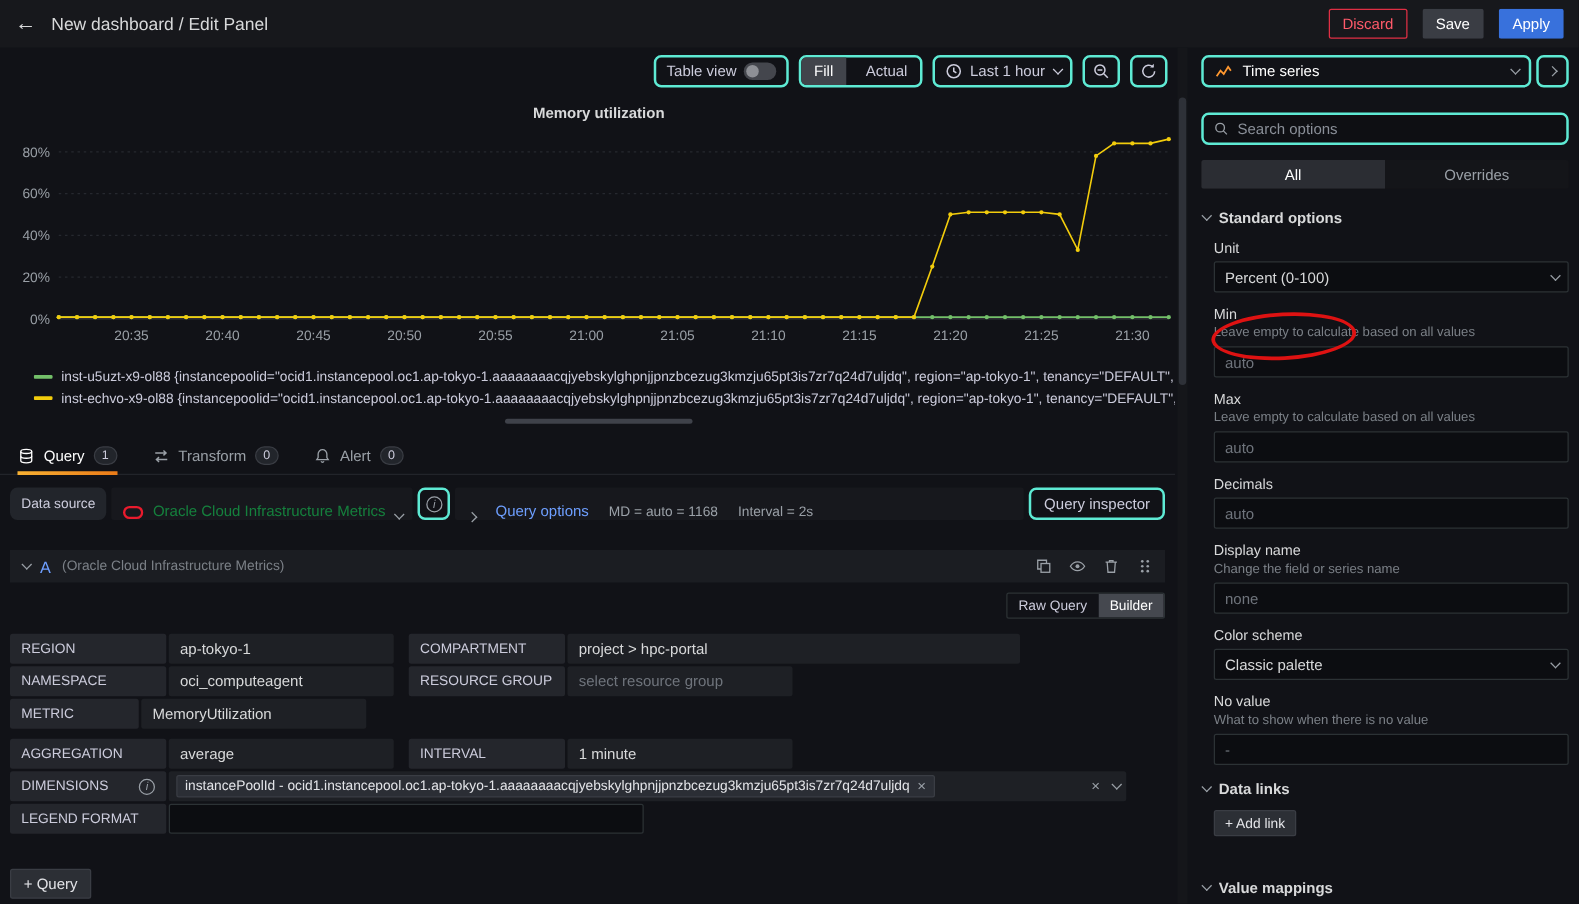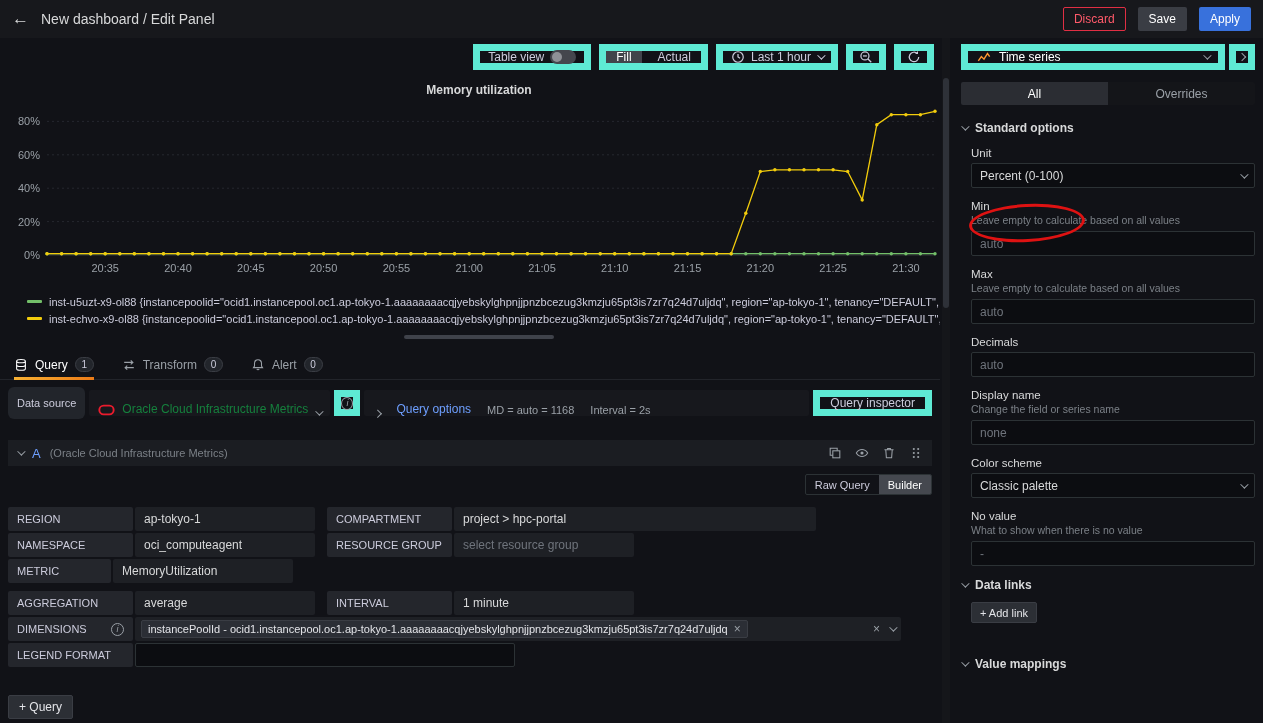--- a/index.html
+++ b/index.html
@@ -11,21 +11,21 @@
           display:flex;align-items:center;padding:0 12px;gap:12px}
   #topbar .title{font-size:14px;color:#d8d9da}
   #topbar .spacer{flex:1}
   .btn{height:24px;border-radius:2px;padding:0 10px;font-size:12px;display:inline-flex;
        align-items:center;gap:5px;border:1px solid transparent;cursor:pointer;white-space:nowrap}
   .btn-red{border-color:#e02f44;color:#ff5a6a;background:transparent}
   .btn-sec{background:#3a3d44;color:#fff}
   .btn-pri{background:#3871dc;color:#fff}
   .back{font-size:17px;color:#d8d9da;cursor:pointer}
   
-  .bordered{border:7px solid #5eead4;border-radius:0;background:transparent}
+  .bordered{border:2px solid #5eead4;border-radius:6px;background:transparent}
   .cv{display:inline-block;width:6px;height:6px;border-right:1.4px solid currentColor;
       border-bottom:1.4px solid currentColor;flex:none}
   .cv-d{transform:rotate(45deg) translateY(-2px)}
   .cv-r{transform:rotate(-45deg)}
   .icon{width:14px;height:14px;display:block;flex:none}
   .icon12{width:12px;height:12px;display:block;flex:none}
   .muted{color:#9aa0a7}
   
   #main{position:absolute;left:0;top:38px;width:940px;height:685px;overflow:hidden}
   #toolbar{position:absolute;top:6px;right:6px;display:flex;gap:8px;align-items:center}
@@ -49,21 +49,21 @@
          display:flex;align-items:center;gap:28px;padding:0 14px}
   .qtab{display:flex;align-items:center;gap:7px;height:100%;position:relative;color:#9aa0a7;cursor:pointer}
   .qtab.active{color:#fff}
   .qtab.active::after{content:"";position:absolute;left:0;right:0;bottom:-1px;height:3px;
         background:linear-gradient(90deg,#f8b133,#eb7b18)}
   .badge{min-width:19px;height:15px;padding:0 5px;border-radius:9px;background:#22252b;
          border:1px solid #3a3d44;font-size:10px;color:#ccccdc;display:inline-flex;
          align-items:center;justify-content:center}
   
   #dsrow{position:absolute;top:352px;left:8px;width:924px;height:26px;display:flex;gap:4px;align-items:center}
-  .chip{background:#22252b;height:32px;display:flex;align-items:center;padding:0 9px;
+  .chip{background:#22252b;height:26px;display:flex;align-items:center;padding:0 9px;
         border-radius:6px;font-size:11px;color:#ccccdc;flex:none}
   .picker{background:#17181d;height:26px;display:flex;align-items:flex-end;gap:7px;padding:0 9px;
           border-radius:2px;color:#15803d;cursor:pointer}
   .infobtn{width:26px;height:26px;display:flex;align-items:center;justify-content:center;cursor:pointer}
   .i-circ{width:13px;height:13px;border:1px solid #9aa0a7;border-radius:50%;color:#9aa0a7;
           font-size:9px;display:flex;align-items:center;justify-content:center;font-style:italic}
   #dsopts{flex:1;background:#17181d;height:26px;display:flex;align-items:flex-end;gap:16px;
           padding:0 10px;border-radius:2px;cursor:pointer}
   #dsopts .qo{color:#6e9fff}
   
@@ -490,20 +490,27 @@
         <path d="M1.5 12.5l3.5-5 3 3 4-6.5 2.5 3.5" fill="none" stroke="#ff9830" stroke-width="1.6"></path>
       </svg>
       <span class="nm">Time series</span>
       <span class="cv cv-d muted" style="margin-left:auto"></span>
     </div>
     <div id="viz-collapse" class="bordered">
       <span class="cv cv-r muted"></span>
     </div>
   </div>
 
+  <div id="opt-search" class="bordered">
+    <svg class="icon12" viewBox="0 0 16 16">
+      <circle cx="6.8" cy="6.8" r="4.6" fill="none" stroke="#9aa0a7" stroke-width="1.4"></circle>
+      <line x1="10.3" y1="10.3" x2="14" y2="14" stroke="#9aa0a7" stroke-width="1.4"></line>
+    </svg>
+    <input placeholder="Search options" style="">
+  </div>
 
   <div id="ovr-tabs">
     <div class="on">All</div>
     <div class="off">Overrides</div>
   </div>
 
   <div class="sec-head" id="std-head">
     <span class="cv cv-d"></span>
     <span>Standard options</span>
   </div>

